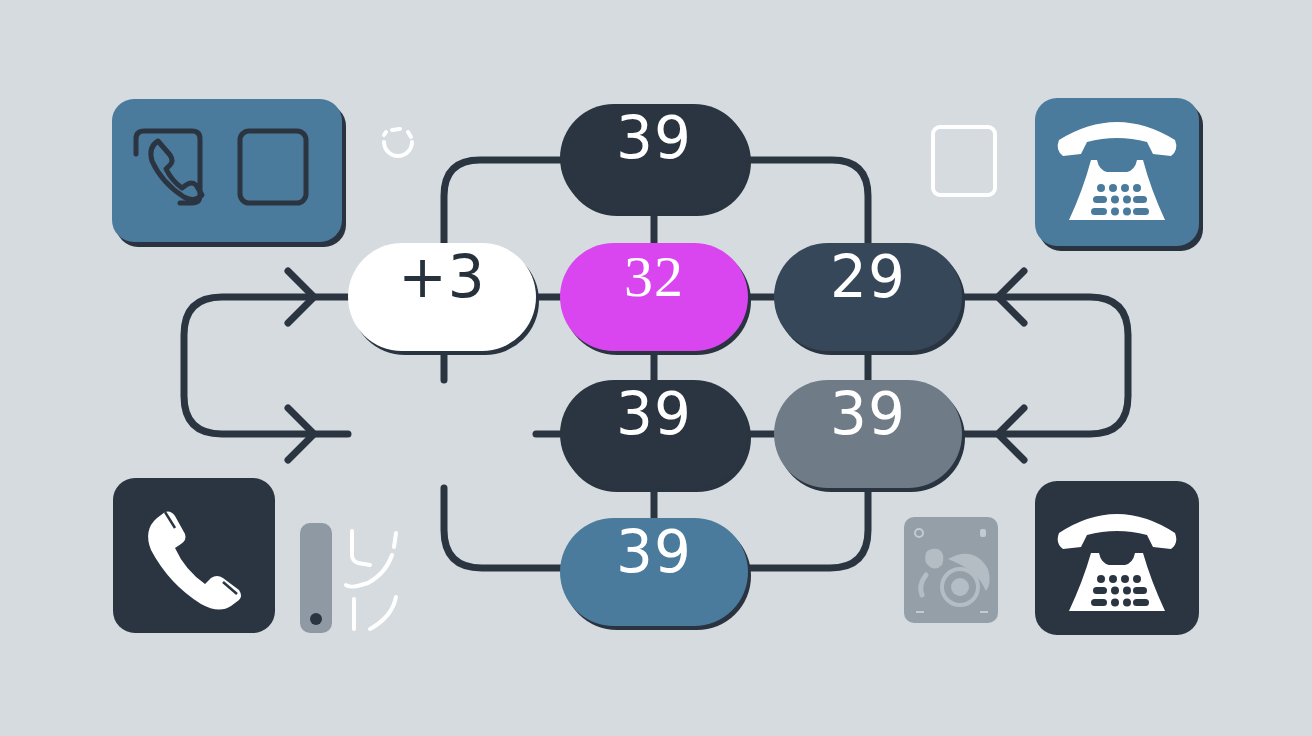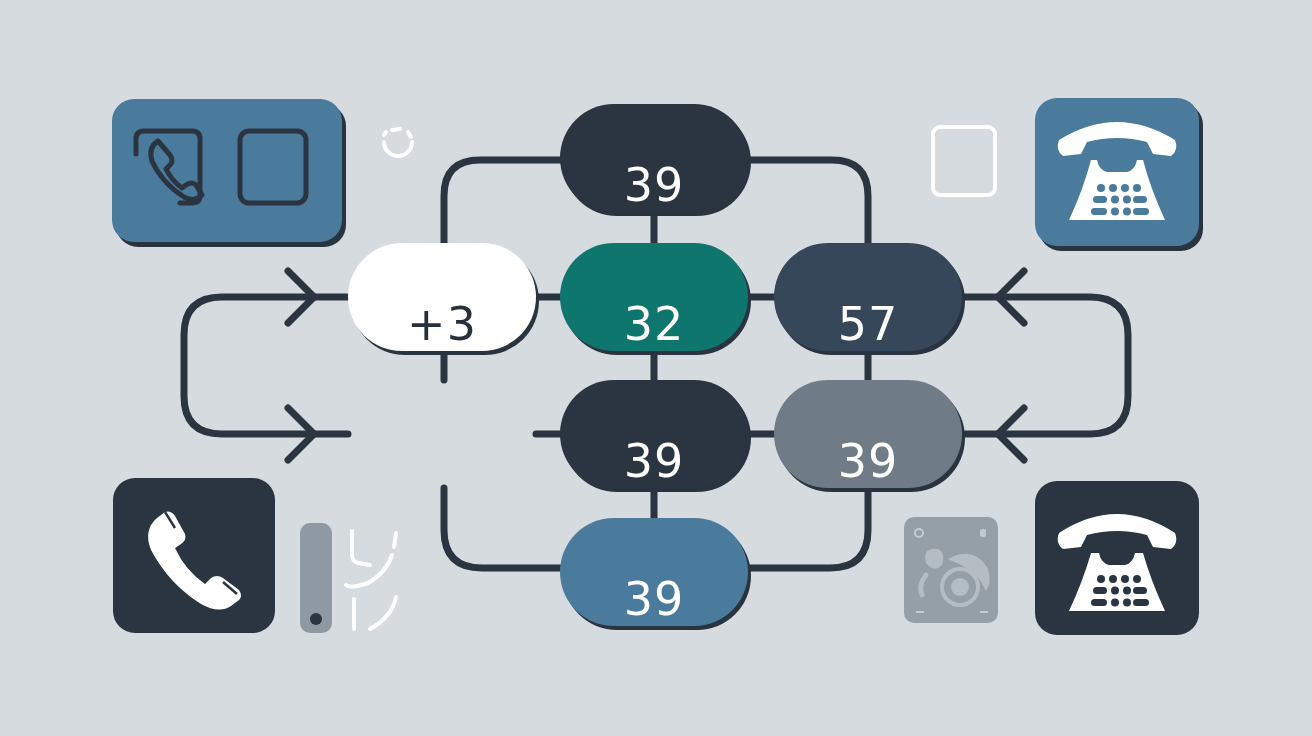--- a/index.html
+++ b/index.html
@@ -8,22 +8,22 @@
     background: #d5dbde;
     font-family: "DejaVu Sans", "Liberation Sans", sans-serif;
     position: relative;
   }
   .stage { position: absolute; inset: 0; }
   svg.wires { position: absolute; left: 0; top: 0; }
   .pill {
     position: absolute;
     width: 188px; height: 108px;
     border-radius: 54px;
-    display: flex; align-items: flex-end; justify-content: center;
-    font-size: 46px; font-weight: 400; letter-spacing: 1px;
+    display: flex; align-items: flex-start; justify-content: center;
+    font-size: 58px; font-weight: 400; letter-spacing: 1px;
     color: #ffffff;
     box-shadow: 3px 4px 0 #2a3440;
     box-sizing: border-box;
   }
   .pill.light { color: #27313c; }
   .tile {
     position: absolute; border-radius: 22px;
     box-shadow: 4px 5px 0 #2a3440;
   }
   .icon-abs { position: absolute; }
@@ -66,25 +66,25 @@
       <path d="M1024 408 L998 434 L1024 460"></path>
     </g>
   </svg>
 
   <div class="pill" style="left:560px;top:104px;background:#2b3541;">
     <span>39</span>
   </div>
   <div class="pill light" style="left:348px;top:243px;background:#ffffff;">
     <span>+3</span>
   </div>
-  <div class="pill" style="left:560px;top:243px;background:#0f766e;">
+  <div class="pill" style="left:560px;top:243px;background:#d946ef;font-family:Liberation Serif, serif;">
     <span>32</span>
   </div>
   <div class="pill" style="left:774px;top:243px;background:#364759;">
-    <span>57</span>
+    <span>29</span>
   </div>
   <div class="pill" style="left:560px;top:380px;background:#2b3541;">
     <span>39</span>
   </div>
   <div class="pill" style="left:774px;top:380px;background:#6f7c88;">
     <span>39</span>
   </div>
   <div class="pill" style="left:560px;top:518px;background:#4a7b9c;">
     <span>39</span>
   </div>

